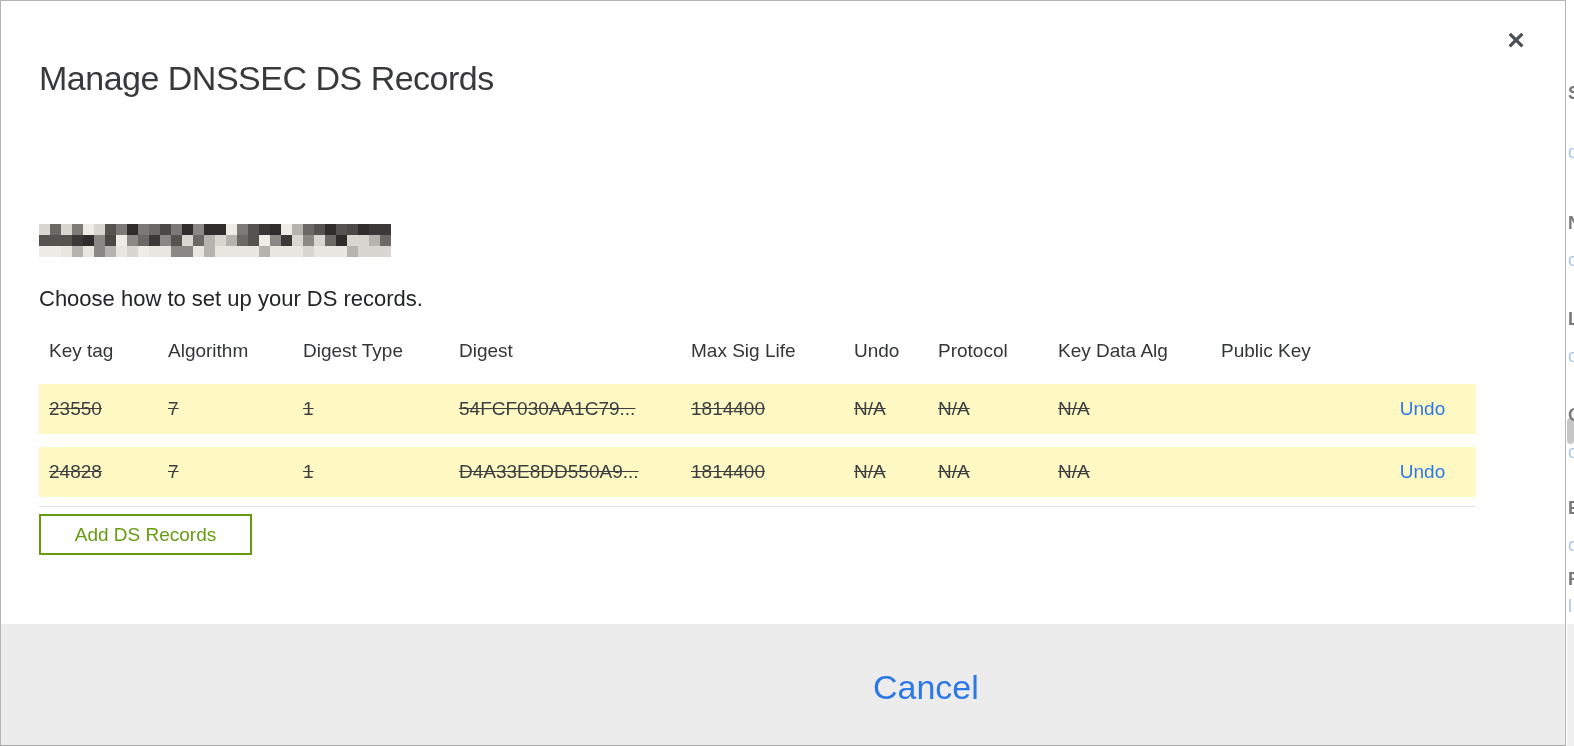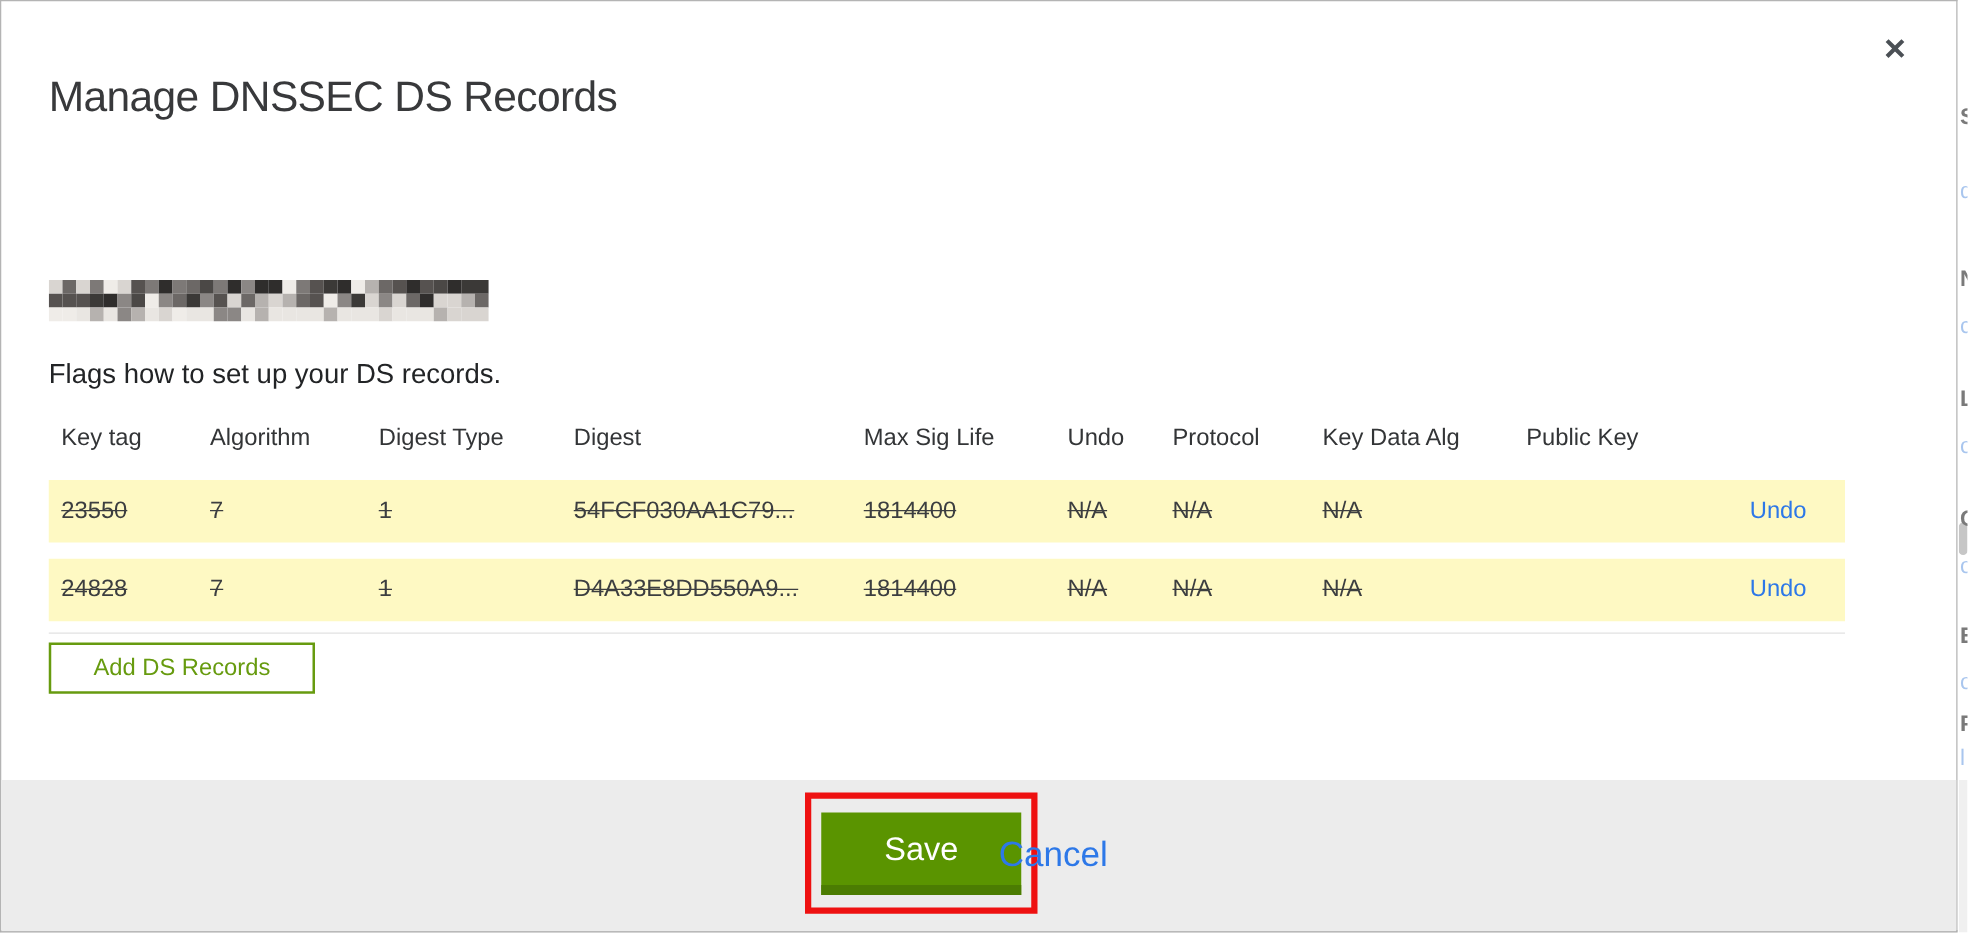--- a/index.html
+++ b/index.html
@@ -108,22 +108,22 @@
     width: 160px; height: 66px;
     background: #5a9400;
     border: none;
     border-bottom: 8px solid #4b7c02;
     color: #ffffff; font-size: 26px;
     font-family: "Liberation Sans", "DejaVu Sans", sans-serif;
     display: flex; align-items: center; justify-content: center;
     cursor: pointer;
   }
   .cancel-link {
-    position: absolute; left: 798px; top: 44px;
-    font-size: 28px; color: #2d78e8; cursor: pointer; text-decoration: none;
+    position: absolute; left: 872px; top: 44px;
+    font-size: 34px; color: #2d78e8; cursor: pointer; text-decoration: none;
   }
 
   
   .page-behind {
     position: absolute; left: 1567px; top: 0;
     width: 7px; height: 746px;
     background: #ffffff; overflow: hidden;
   }
   .page-behind .frag {
     position: absolute; left: 1px; white-space: nowrap;
@@ -243,21 +243,21 @@
         <div class="px" style="background: rgb(217, 213, 209);"></div>
         <div class="px" style="background: rgb(233, 230, 226);"></div>
         <div class="px" style="background: rgb(233, 230, 226);"></div>
         <div class="px" style="background: rgb(233, 230, 226);"></div>
         <div class="px" style="background: rgb(182, 178, 175);"></div>
         <div class="px" style="background: rgb(217, 213, 209);"></div>
         <div class="px" style="background: rgb(217, 213, 209);"></div>
         <div class="px" style="background: rgb(217, 213, 209);"></div>
       </div>
 
-    <p class="instruction">Flags how to set up your DS records.</p>
+    <p class="instruction">Choose how to set up your DS records.</p>
 
     <div class="ds-table">
 
       <div class="t-row t-head">
         <div class="cell">Key tag</div>
         <div class="cell">Algorithm</div>
         <div class="cell">Digest Type</div>
         <div class="cell">Digest</div>
         <div class="cell">Max Sig Life</div>
         <div class="cell">Undo</div>
@@ -293,23 +293,20 @@
         <div class="cell action"><a class="undo-link">Undo</a></div>
       </div>
 
     </div>
 
     <div class="table-bottom-rule"></div>
 
     <button class="add-ds-btn">Add DS Records</button>
 
     <div class="modal-footer">
-      <div class="save-annotation">
-        <button class="save-btn">Save</button>
-      </div>
       <a class="cancel-link">Cancel</a>
     </div>
 
   </div>
 
   <div class="page-behind">
     <div class="lower-tint"></div>
     <div class="scroll-thumb"></div>
   <span class="frag dark" style="top: 83px;">S</span>
       <span class="frag blue" style="top: 142px;">d</span>

